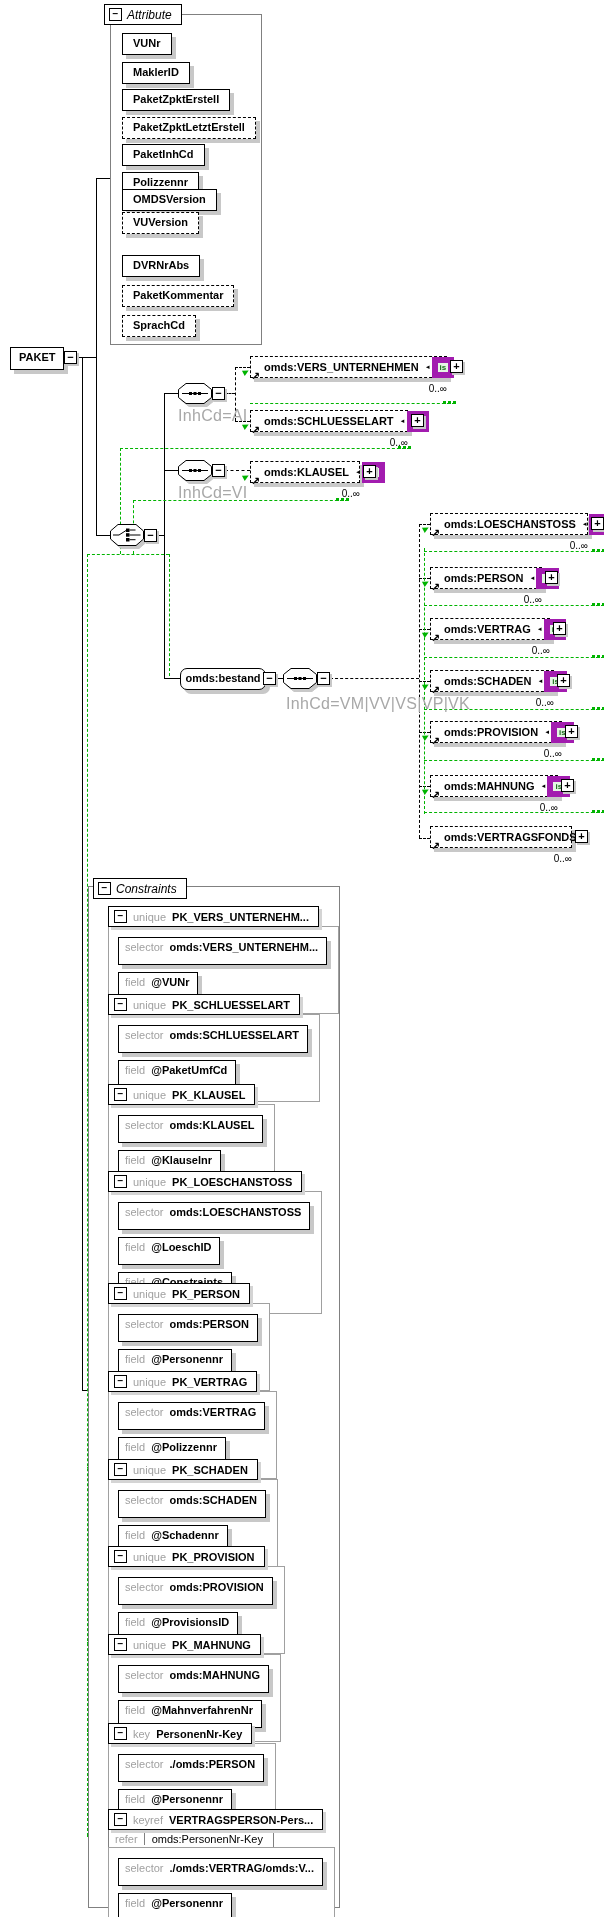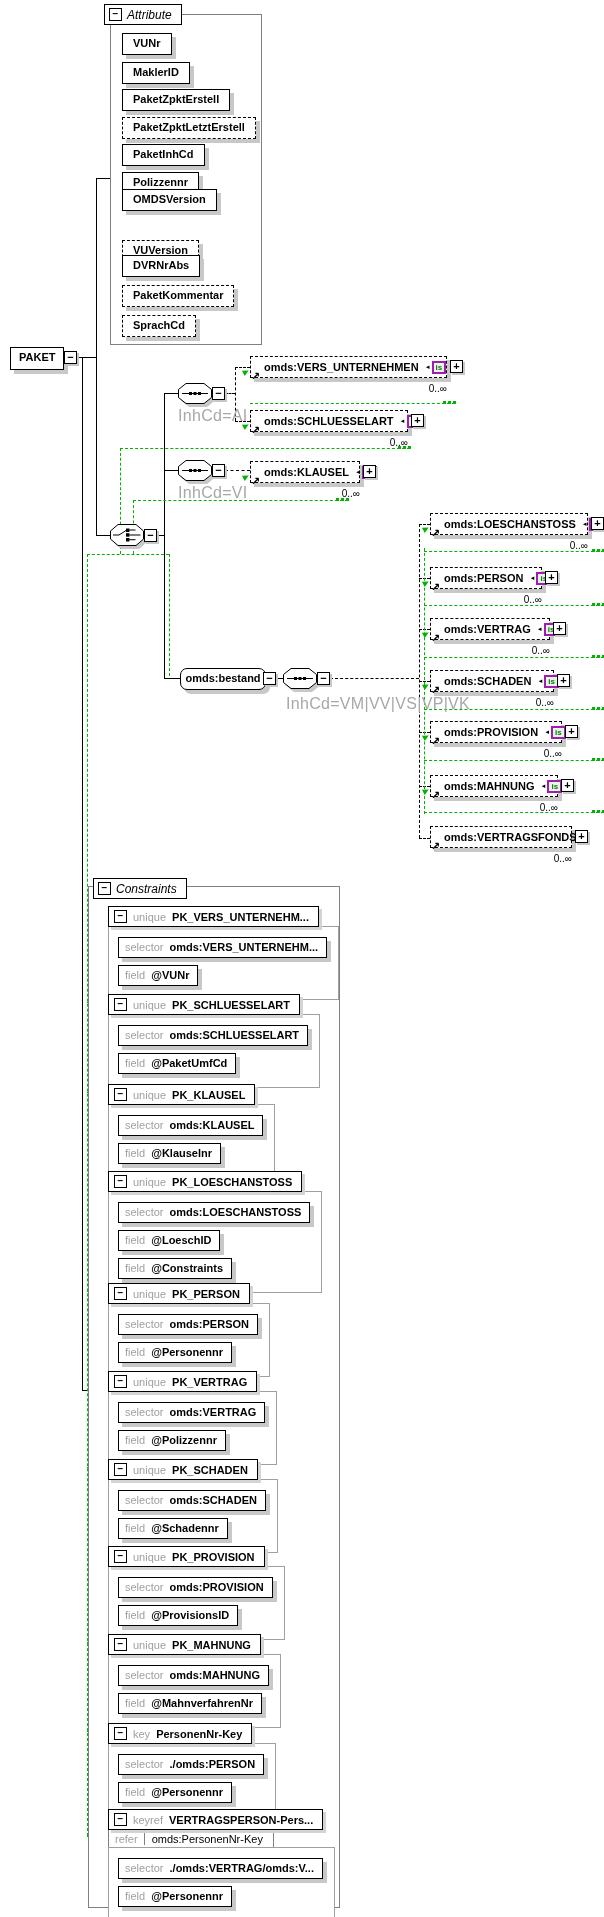--- a/index.html
+++ b/index.html
@@ -38,39 +38,39 @@
   .minusbox,.plus{position:absolute;width:13px;height:13px;border:1px solid #000;background:#fff;
         font:bold 11px/11px "Liberation Sans",sans-serif;text-align:center;
         box-shadow:2px 2px 0 #c8c8c8;box-sizing:border-box;}
   
   .ebox{position:absolute;height:22px;border:1px dashed #000;background:#fff;
         display:flex;align-items:center;gap:4px;padding-left:13px;box-sizing:border-box;
         font-weight:bold;font-size:11px;white-space:nowrap;box-shadow:4px 4px 0 #c8c8c8;}
   .refarrow{position:absolute;left:0;bottom:-5px;font-size:11px;font-weight:bold;line-height:1;}
   .iswrap{display:inline-flex;align-items:center;gap:1px;margin-left:2px;}
   .isarrow{font-size:6px;line-height:1;}
-  .isbox{border:2px solid #a21caf;background:#e4f7e4;color:#1a6b1a;
+  .isbox{border:6px solid #a21caf;background:#e4f7e4;color:#1a6b1a;
          font-size:8px;font-weight:bold;line-height:9px;padding:0 2px;}
   .occurs{position:absolute;font-size:10px;text-align:right;white-space:nowrap;}
   .cond{position:absolute;color:#a8a8a8;font-size:16px;white-space:nowrap;letter-spacing:.3px;}
   .octa{position:absolute;filter:drop-shadow(3px 3px 0 #c8c8c8);}
   
   .citem{position:absolute;left:108px;}
   .chead{position:relative;z-index:2;display:inline-flex;align-items:center;gap:6px;height:19px;
          border:1px solid #000;background:#fff;padding:0 9px 0 5px;box-shadow:3px 3px 0 #d4d4d4;}
   .ckind{color:#a0a0a0;font-size:11px;}
   .cname{font-weight:bold;font-size:11px;white-space:nowrap;}
   .creferrow{position:relative;z-index:1;display:flex;width:fit-content;align-items:center;height:17px;
          border:1px solid #808080;background:#fff;margin-top:-1px;}
   .creferrow .clabel{padding:0 6px;}
   .creferrow .cref{font-size:11px;padding:0 10px 0 7px;border-left:1px solid #808080;white-space:nowrap;}
   .cbody{position:relative;z-index:1;border:1px solid #a0a0a0;background:#fff;width:fit-content;
          margin-top:-1px;padding:10px 11px 13px 9px;}
   .crow{display:flex;width:fit-content;align-items:center;gap:6px;height:18px;
-        border:1px solid #000;background:#fff;padding:0 8px 1px 6px;
+        border:1px solid #000;background:#fff;padding:0 8px 8px 6px;
         box-shadow:4px 4px 0 #c8c8c8;margin-bottom:7px;}
   .crow:last-child{margin-bottom:0;}
   .clabel{color:#a0a0a0;font-size:11px;}
   .cval{font-weight:bold;font-size:11px;white-space:nowrap;}
 </style>
 </head>
 <body>
 
 <div class="stage">
 
@@ -154,21 +154,21 @@
     <span class="tabminus">−</span>
     <span>Attribute</span>
   </div>
   <div class="abox" style="top:33px">VUNr</div>
   <div class="abox" style="top:62px">MaklerID</div>
   <div class="abox" style="top:89px">PaketZpktErstell</div>
   <div class="abox opt" style="top:117px">PaketZpktLetztErstell</div>
   <div class="abox" style="top:144px">PaketInhCd</div>
   <div class="abox" style="top:172px">Polizzennr</div>
   <div class="abox" style="top:189px">OMDSVersion</div>
-  <div class="abox opt" style="top:240px">VUVersion</div>
+  <div class="abox opt" style="top:212px">VUVersion</div>
   <div class="abox" style="top:255px">DVRNrAbs</div>
   <div class="abox opt" style="top:285px">PaketKommentar</div>
   <div class="abox opt" style="top:315px">SprachCd</div>
 
   <div class="rootbox" style="left:10px;top:347px">PAKET</div>
   <div class="minusbox" style="left:64px;top:351px">−</div>
 
   <div class="octa" style="left:110px;top:524px">
     <svg width="34" height="22" viewBox="0 0 34 22">
       <polygon points="8,0.5 26,0.5 33.5,7 33.5,15 26,21.5 8,21.5 0.5,15 0.5,7" fill="#fff" stroke="#000"></polygon>

